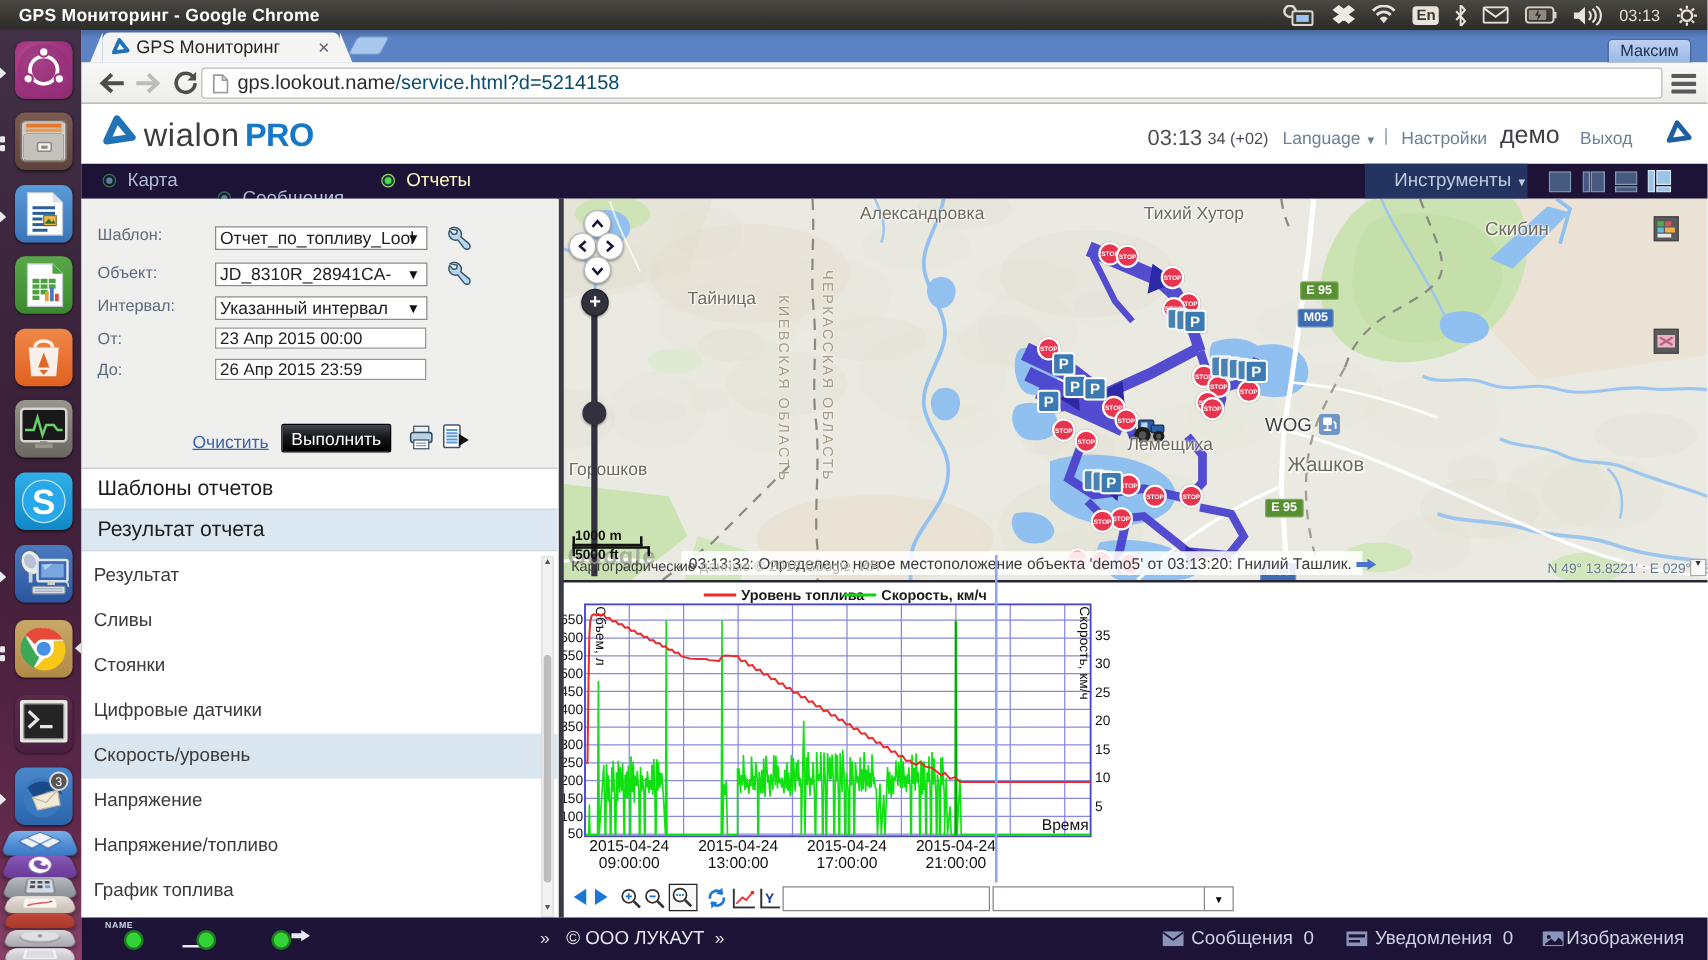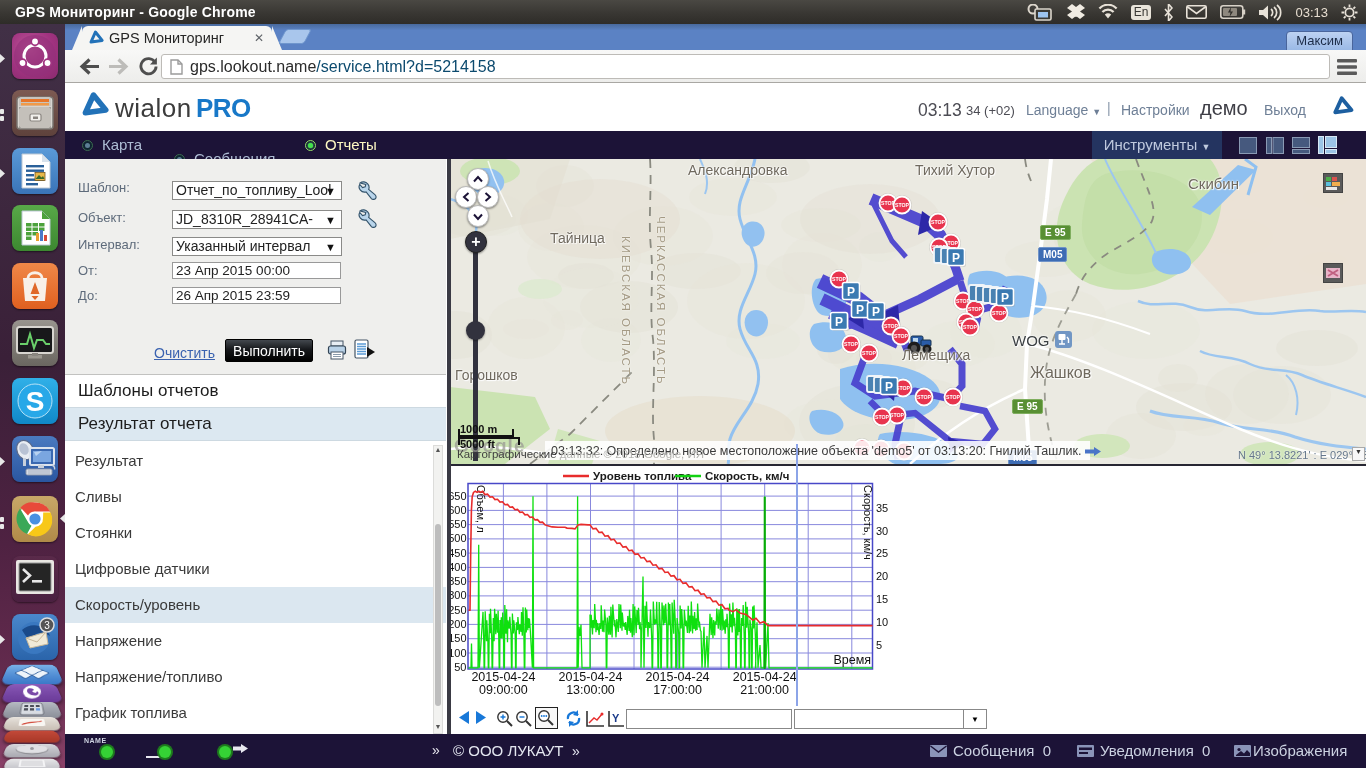--- a/index.html
+++ b/index.html
@@ -49,21 +49,21 @@
         <rect x="11" y="8" width="10" height="5.5" fill="#9cc3ee"></rect>
       </svg>
     <svg width="19" height="17" viewBox="0 0 19 17">
         <path d="M1 4 L6 0 L10 3 L14 0 L19 4 L14 7.5 L19 11 L14 15 L10 12 L6 15 L1 11 L6 7.5 Z M10 8.5 L13 11 L10 13 L7 11 Z" fill="#f0ebe2"></path>
       </svg>
     <svg width="20" height="16" viewBox="0 0 20 16">
         <path d="M10 14.5 L6.8 10.5 A 5 5 0 0 1 13.2 10.5 Z" fill="#e8e2d8"></path>
         <path d="M4.4 8 A 7.6 7.6 0 0 1 15.6 8" fill="none" stroke="#e8e2d8" stroke-width="2.2"></path>
         <path d="M1.4 4.6 A 11.5 11.5 0 0 1 18.6 4.6" fill="none" stroke="#e8e2d8" stroke-width="2.2"></path>
       </svg>
-    <span style="background:#e9e4da;color:#3a3834;font-size:12px;font-weight:normal;padding:0px 3px 1px;border-radius:3px">En</span>
+    <span style="background:#e9e4da;color:#3a3834;font-size:12px;font-weight:bold;padding:0px 3px 1px;border-radius:3px">En</span>
     <svg width="9" height="17" viewBox="0 0 9 17">
         <path d="M4.5 0 L4.5 17 M4.5 0 L8 4 L1 12 M4.5 17 L8 13 L1 5" stroke="#e8e2d8" stroke-width="1.6" fill="none"></path>
       </svg>
     <svg width="21" height="14" viewBox="0 0 21 14">
         <rect x="0.8" y="0.8" width="19.4" height="12.4" rx="1.5" fill="none" stroke="#e8e2d8" stroke-width="1.6"></rect>
         <path d="M1 1.5 L10.5 8.5 L20 1.5" fill="none" stroke="#e8e2d8" stroke-width="1.6"></path>
       </svg>
     <svg width="26" height="14" viewBox="0 0 26 14">
         <rect x="0.8" y="0.8" width="22" height="12.4" rx="2.5" fill="none" stroke="#d8d2c8" stroke-width="1.6"></rect>
         <rect x="3" y="3" width="14" height="8" rx="1" fill="#8e887e"></rect>
@@ -287,21 +287,21 @@
     <svg style="position:absolute;left:1266px;top:11px" width="23" height="23" viewBox="0 0 36 36">
           <g transform="rotate(-8 18 18)">
             <path d="M18.5 5 L31 25.5 L5.5 25.5 Z" fill="none" stroke="#1d5fa0" stroke-width="6" stroke-linejoin="round"></path>
           </g>
         </svg>
   </div>
   <div id="appnav">
     <span style="position:absolute;left:17px;top:5px"><span class="radio"><i></i></span>Карта</span>
     <span style="position:absolute;left:109px;top:19px"><span class="radio"><i></i></span>Сообщения</span>
     <span style="position:absolute;left:240px;top:5px;color:#fef9c3"><span class="radio on"><i></i></span>Отчеты</span>
-    <span style="position:absolute;left:1027px;top:0;width:130px;height:28px;background:#243460;color:#c0cade;text-align:center;line-height:28px">Инструменты <b style="font-size:9px;font-weight:normal">▼</b></span>
+    <span style="position:absolute;left:1027px;top:0;width:130px;height:28px;background:#243460;color:#c0cade;text-align:right;line-height:28px">Инструменты <b style="font-size:9px;font-weight:normal">▼</b></span>
     <svg style="position:absolute;left:1174px;top:6px" width="18" height="17">
           <rect x="0.5" y="0.5" width="17" height="16" fill="#46597e" stroke="#8a9ab4" stroke-width="1"></rect>
         </svg>
     <svg style="position:absolute;left:1201px;top:6px" width="18" height="17">
           <rect x="0.5" y="0.5" width="5" height="16" fill="#46597e" stroke="#8a9ab4" stroke-width="1"></rect>
           <rect x="7" y="0.5" width="10.5" height="16" fill="#46597e" stroke="#8a9ab4" stroke-width="1"></rect>
         </svg>
     <svg style="position:absolute;left:1227px;top:6px" width="18" height="17">
           <rect x="0.5" y="0.5" width="17" height="10" fill="#46597e" stroke="#8a9ab4" stroke-width="1"></rect>
           <rect x="0.5" y="12.5" width="17" height="4" fill="#46597e" stroke="#8a9ab4" stroke-width="1"></rect>

